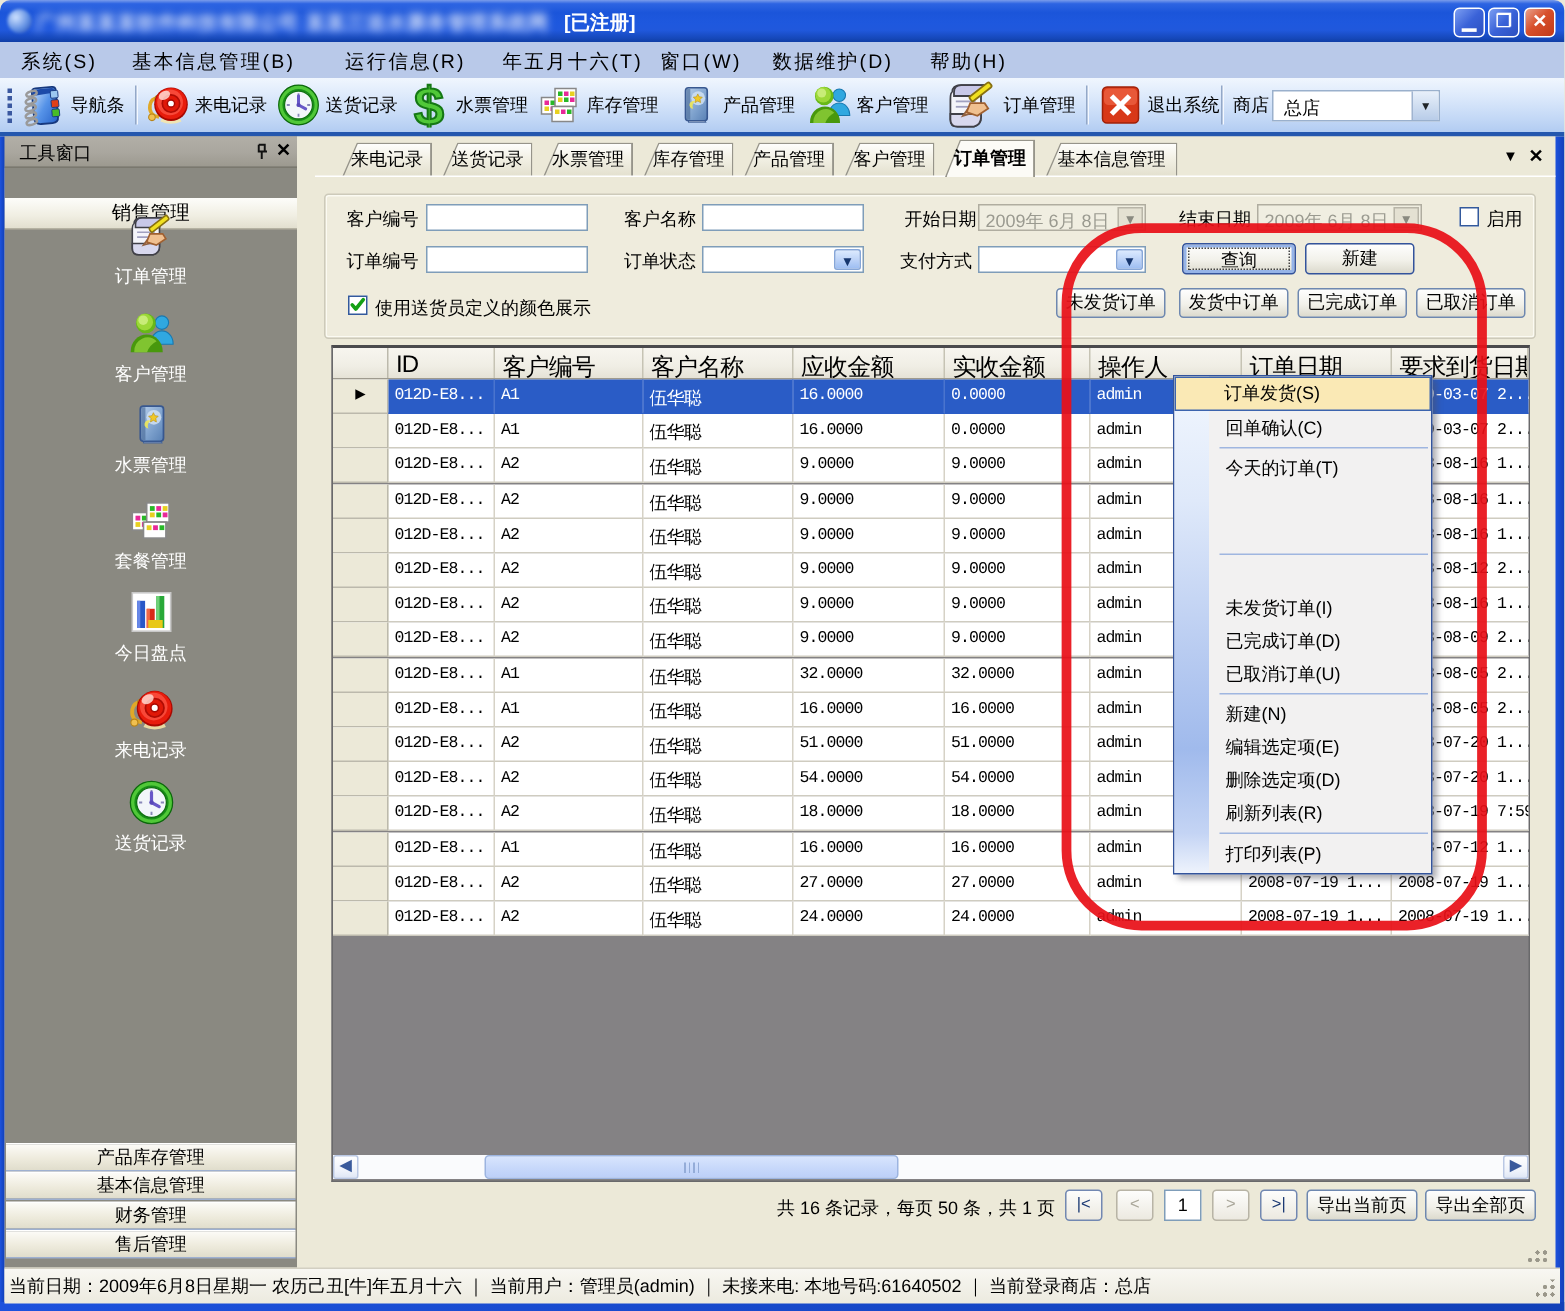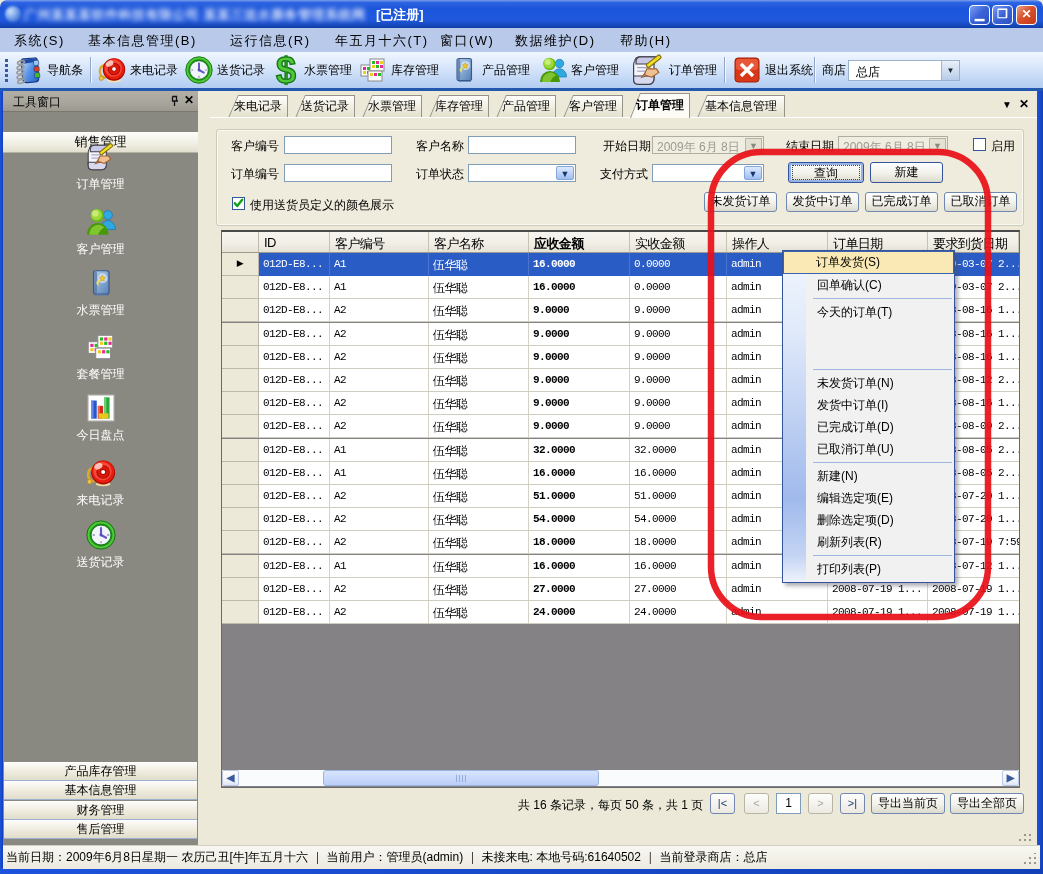--- a/index.html
+++ b/index.html
@@ -52,27 +52,27 @@
  border:1px solid #b8b5a8;color:#8a8a80;font-size:9px;text-align:center;line-height:14px;}
 .xpbtn{position:absolute;background:linear-gradient(180deg,#fefefe 0%,#f2f1ea 55%,#dcdacd 100%);
  border:1px solid #6e88b0;border-radius:3px;text-align:center;box-sizing:border-box;}
 .cb{position:absolute;width:13px;height:13px;background:#fff;border:1px solid #33599c;box-sizing:border-box;}
 #grid{left:221px;top:230px;width:799px;height:558px;background:#848284;
  border:1px solid #69696b;box-sizing:border-box;border-top:2px solid #4a4a4c;}
 .grow{position:absolute;left:0;display:flex;height:23px;background:#fff;}
 .gc{box-sizing:border-box;border-right:1px solid #d6d2c6;border-bottom:1px solid #cfccc0;
  font-family:"Liberation Mono",monospace;font-size:11px;letter-spacing:-0.6px;padding:5px 0 0 4px;white-space:nowrap;overflow:hidden;}
 .c0{width:37px;background:#ece9d8;border-right:1px solid #bcb9ac;border-bottom:1px solid #bcb9ac;}
-.c1{width:71px;}.c2{width:99px;}.c3{width:100px;}.c4{width:101px;font-weight:bold;}.c5{width:97px;}
+.c1{width:71px;}.c2{width:99px;}.c3{width:100px;}.c4{width:101px;}.c5{width:97px;}
 .c6{width:101px;}.c7{width:100px;}.c8{width:91px;border-right:none;}
 .sel .gc{background:#2a5cc6;color:#fff;border-bottom-color:#2a5cc6;border-right-color:#4a74ce;}
 .sel .c0{background:#ece9d8;color:#000;border-right:1px solid #bcb9ac;border-bottom:1px solid #bcb9ac;}
 #ghead{position:absolute;left:0;top:0;display:flex;height:20px;
  background:linear-gradient(180deg,#f7f5ef 0%,#f0eee5 60%,#e5e2d6 100%);border-bottom:1px solid #9e9a8e;}
-#ghead .gc{font-family:"Liberation Sans",sans-serif;font-size:13px;padding:3px 0 0 5px;
+#ghead .gc{font-family:"Liberation Sans",sans-serif;font-size:16px;padding:3px 0 0 5px;
  border-right:1px solid #c6c3b4;border-bottom:none;background:transparent;}
 #ghead .c0{border-right:1px solid #bcb9ac;}
 #hscroll{position:absolute;left:0px;bottom:1px;width:797px;height:16px;background:#fafbfd;}
 .sbtn{position:absolute;top:0;width:17px;height:16px;background:linear-gradient(180deg,#fefefe,#eef2fa 70%,#dfe7f6);
  border:1px solid #bac8e4;border-radius:2px;box-sizing:border-box;color:#3a5a9c;
  font-size:10px;line-height:13px;text-align:center;font-weight:bold;}
 #hthumb{position:absolute;left:101px;top:0px;width:276px;height:16px;
  background:linear-gradient(180deg,#d8e5fd,#c6d7fa 60%,#bccff8);border:1px solid #9cb4e0;border-radius:3px;box-sizing:border-box;}
 #hthumb:after{content:"";position:absolute;left:132px;top:4px;width:11px;height:7px;
  background:repeating-linear-gradient(90deg,#94acd8 0 1px,transparent 1px 3px);}
@@ -648,22 +648,21 @@
 <div id="statusbar" class="abs"></div>
 <div class="abs" style="left:6px;top:849px;white-space:nowrap;">当前日期：2009年6月8日星期一  农历己丑[牛]年五月十六  ｜ 当前用户：管理员(admin)  ｜ 未接来电:  本地号码:61640502  ｜ 当前登录商店：总店</div>
 <div class="abs" style="left:1024px;top:853px;width:14px;height:13px;background:radial-gradient(circle 1.5px at 11px 10px,#9a978a 90%,transparent),radial-gradient(circle 1.5px at 11px 5px,#9a978a 90%,transparent),radial-gradient(circle 1.5px at 6px 10px,#9a978a 90%,transparent),radial-gradient(circle 1.5px at 11px 0px,#9a978a 90%,transparent),radial-gradient(circle 1.5px at 6px 5px,#9a978a 90%,transparent),radial-gradient(circle 1.5px at 1px 10px,#9a978a 90%,transparent);"></div>
 <div id="cmenu" class="abs">
     <div id="cstrip"></div>
     <div id="mhl">订单发货(S)</div>
     <div class="mi" style="top:23px">回单确认(C)</div>
     <div class="msep" style="top:47px"></div>
     <div class="mi" style="top:50px">今天的订单(T)</div>
     <div class="msep" style="top:118px"></div>
-    <div class="mi" style="top:121px">未发货订单(N)</div>
-    <div class="mi" style="top:143px">发货中订单(I)</div>
+    <div class="mi" style="top:143px">未发货订单(I)</div>
     <div class="mi" style="top:165px">已完成订单(D)</div>
     <div class="mi" style="top:187px">已取消订单(U)</div>
     <div class="msep" style="top:211px"></div>
     <div class="mi" style="top:236px">编辑选定项(E)</div>
     <div class="mi" style="top:214px">新建(N)</div>
     <div class="mi" style="top:258px">删除选定项(D)</div>
     <div class="mi" style="top:280px">刷新列表(R)</div>
     <div class="msep" style="top:304px"></div>
     <div class="mi" style="top:307px">打印列表(P)</div>
   </div>

